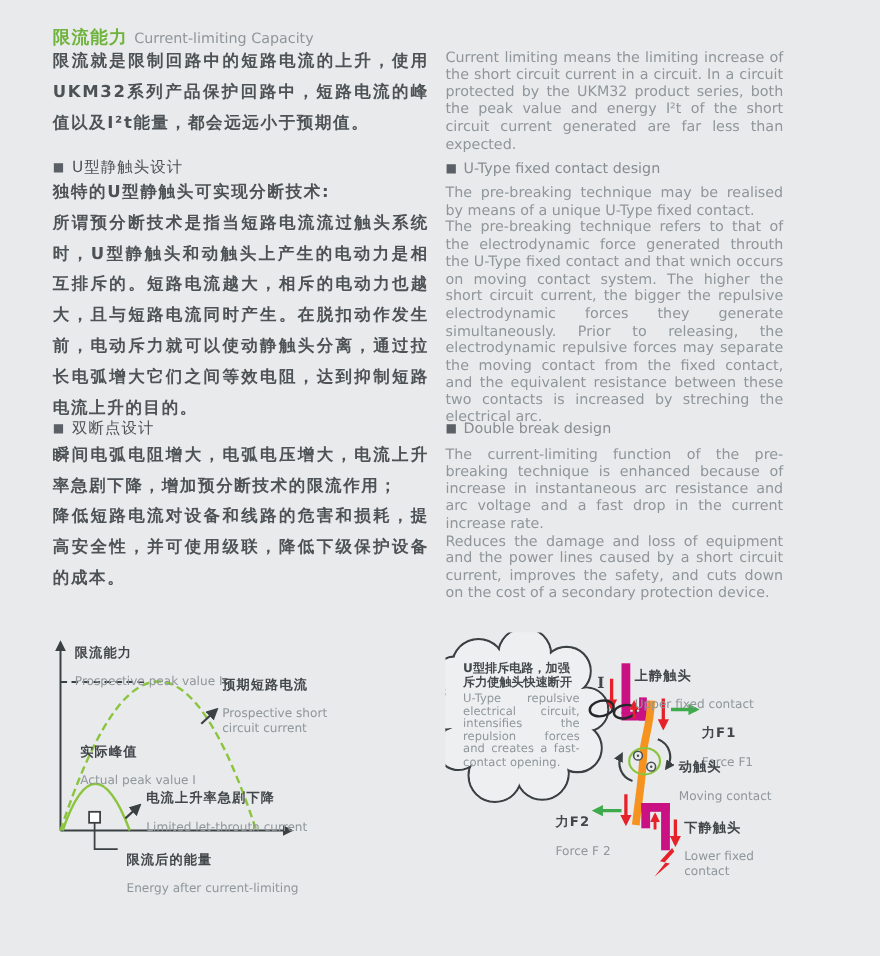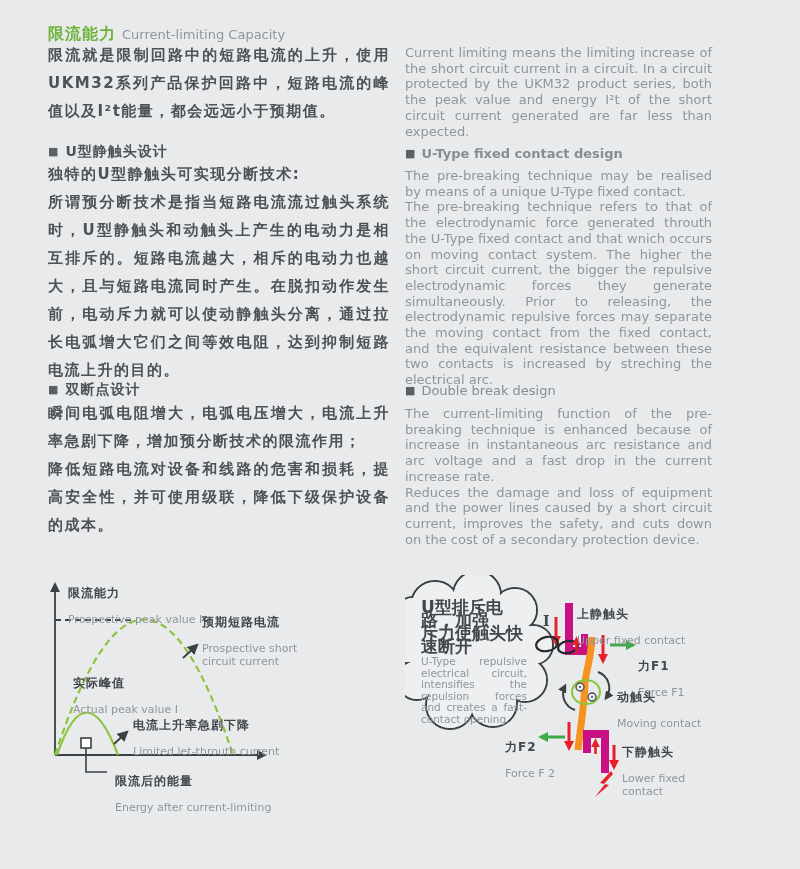--- a/index.html
+++ b/index.html
@@ -5,49 +5,49 @@
   html,body{margin:0;padding:0;}
   body{background:#d8dadb;font-family:"DejaVu Sans","Liberation Sans",sans-serif;}
   .page{position:relative;width:800px;height:869px;background:#e9eaeb;overflow:hidden;margin:0 auto;padding-left:36px;}
   .abs{position:absolute;}
   
   .title-zh{font-size:16px;font-weight:bold;color:#6eb33c;letter-spacing:1px;}
   .title-en{font-size:13px;color:#8f969b;margin-left:6px;}
   
   .zh-body{font-size:15px;line-height:28px;font-weight:bold;color:#4d5256;text-align:justify;letter-spacing:1.5px;white-space:pre-line;}
   .en-body{font-size:13px;line-height:15.7px;color:#8f969b;text-align:justify;white-space:pre-line;}
-  .h-zh{font-size:14px;font-weight:bold;color:#4d5256;letter-spacing:1px;}
+  .h-zh{font-size:14px;font-weight:normal;color:#4d5256;letter-spacing:1px;}
   .h-en{font-size:13px;color:#868d92;}
   .sq{display:inline-block;margin-right:6px;color:#5a6065;font-size:11px;vertical-align:1px;}
   
   .lbl{position:absolute;line-height:13px;white-space:pre-line;}
   .lbl .z{display:block;font-size:12px;font-weight:bold;color:#42474b;letter-spacing:1px;line-height:13px;}
   .lbl .e{display:block;font-size:11px;color:#8f969b;line-height:13px;white-space:pre-line;}
   .cloud-text{position:absolute;left:16px;top:26px;width:106px;}
-  .cloud-text .z{display:block;font-size:17px;font-weight:bold;color:#42474b;line-height:13px;white-space:pre-line;}
+  .cloud-text .z{display:block;font-size:11px;font-weight:bold;color:#42474b;line-height:13px;white-space:pre-line;}
   .cloud-text .e{display:block;font-size:10.5px;color:#8f969b;line-height:11.5px;text-align:justify;margin-top:3px;}
   .cur-i{position:absolute;font-family:"DejaVu Serif","Liberation Serif",serif;font-weight:bold;font-size:14px;color:#42474b;}
   svg{display:block;}
 </style>
 </head>
 <body>
 
 <div class="page">
 
   <div class="abs" style="left:48px;top:24px;">
     <span class="title-zh">限流能力</span><span class="title-en">Current-limiting Capacity</span>
   </div>
 
   <div class="abs zh-body" style="left:48px;top:41px;width:342px;">限流就是限制回路中的短路电流的上升，使用UKM32系列产品保护回路中，短路电流的峰值以及I²t能量，都会远远小于预期值。</div>
   <div class="abs en-body" style="left:405px;top:45px;width:307px;">Current limiting means the limiting increase of the short circuit current in a circuit. In a circuit protected by the UKM32 product series, both the peak value and energy I²t of the short circuit current generated are far less than expected.</div>
 
   <div class="abs h-zh" style="left:48px;top:143px;">
     <span class="sq">■</span><span>U型静触头设计</span>
   </div>
-  <div class="abs h-en" style="left:405px;top:146px;font-weight:bold;">
+  <div class="abs h-en" style="left:405px;top:146px;">
     <span class="sq">■</span><span>U-Type fixed contact design</span>
   </div>
 
   <div class="abs zh-body" style="left:48px;top:160px;width:342px;">独特的U型静触头可实现分断技术:
 所谓预分断技术是指当短路电流流过触头系统时，U型静触头和动触头上产生的电动力是相互排斥的。短路电流越大，相斥的电动力也越大，且与短路电流同时产生。在脱扣动作发生前，电动斥力就可以使动静触头分离，通过拉长电弧增大它们之间等效电阻，达到抑制短路电流上升的目的。</div>
   <div class="abs en-body" style="left:405px;top:168px;width:307px;">The pre-breaking technique may be realised by means of a unique U-Type fixed contact.
 The pre-breaking technique refers to that of the electrodynamic force generated throuth the U-Type fixed contact and that wnich occurs on moving contact system. The higher the short circuit current, the bigger the repulsive electrodynamic forces they generate simultaneously. Prior to releasing, the electrodynamic repulsive forces may separate the moving contact from the fixed contact, and the equivalent resistance between these two contacts is increased by streching the electrical arc.</div>
 
   <div class="abs h-zh" style="left:48px;top:381px;">
     <span class="sq">■</span><span>双断点设计</span>

